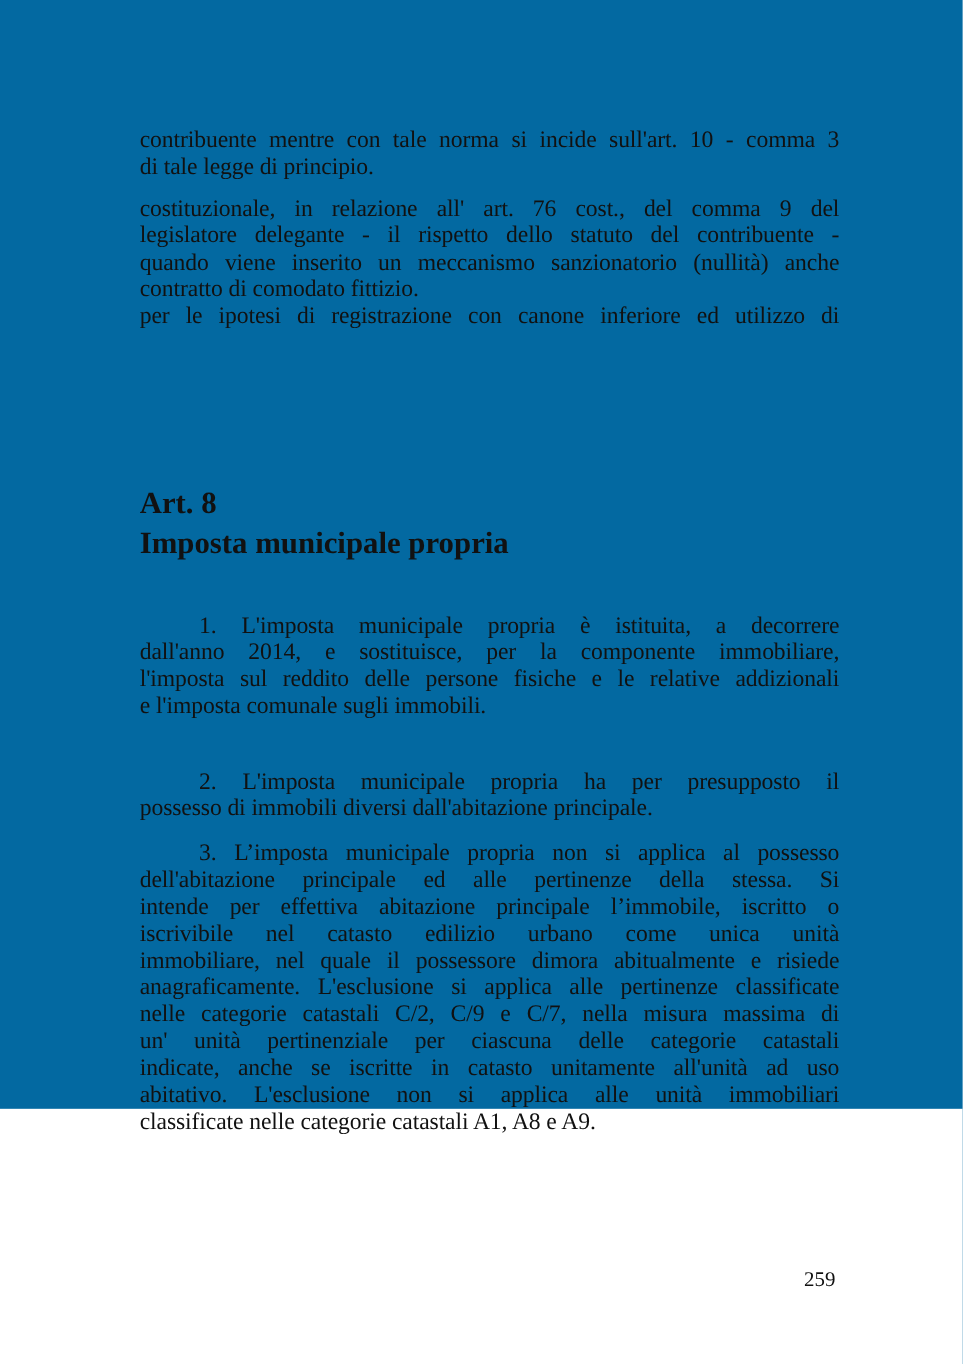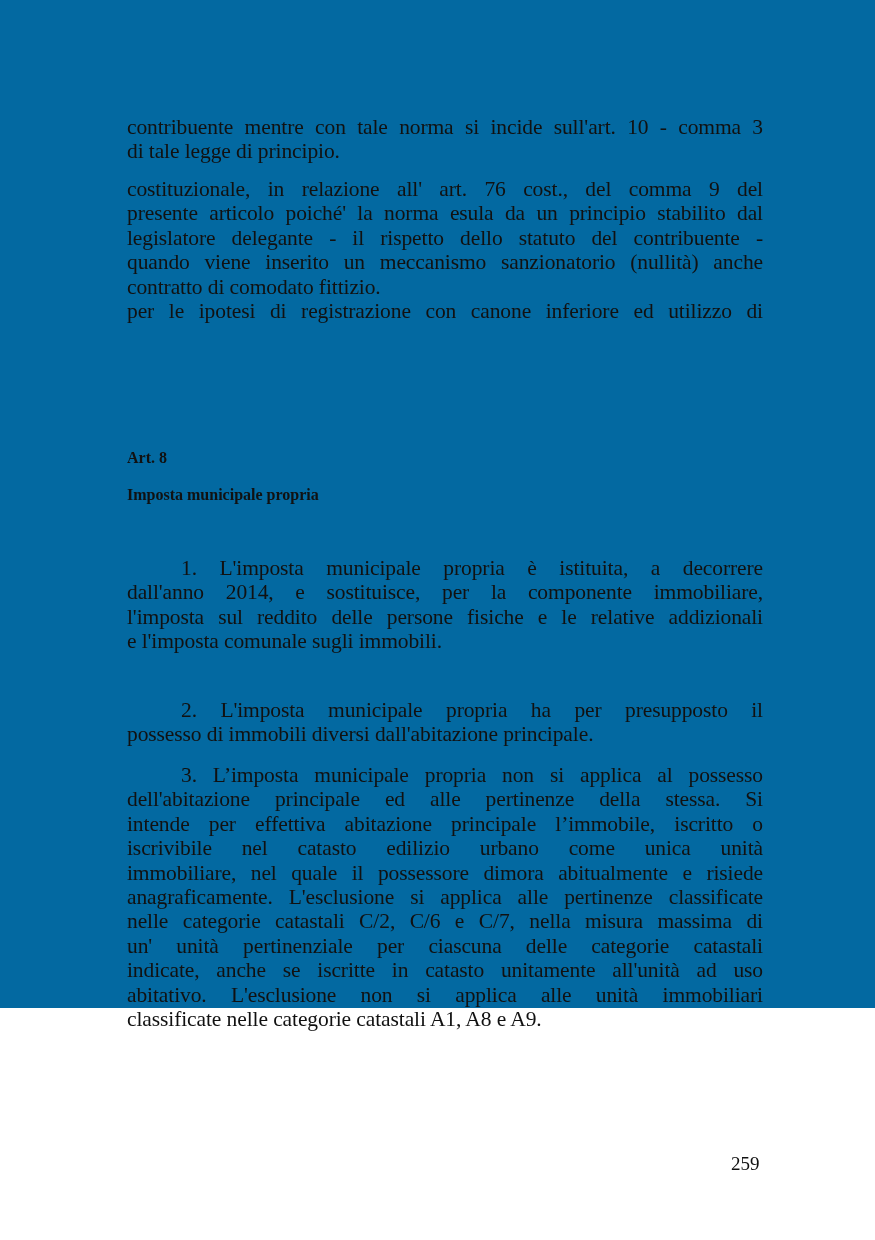--- a/index.html
+++ b/index.html
@@ -43,21 +43,21 @@
     }
     .indent-first {
       text-indent: 20px;
     }
     .indent-para {
       text-indent: 54px;
     }
     .heading {
       position: absolute;
       left: 127px;
-      font-size: 16px;
+      font-size: 28px;
       font-weight: bold;
       line-height: 26px;
       white-space: nowrap;
       font-family: Liberation Serif, serif;
     }
     .page-number {
       position: absolute;
       left: 731px;
       top: 1152px;
       font-size: 19px;
@@ -69,21 +69,20 @@
 
 <div class="page">
 
   <div class="block" style="top:115px;">
     <span class="line">contribuente mentre con tale norma si incide sull'art. 10 - comma 3</span>
     <span class="line last">di tale legge di principio.</span>
   </div>
 
   <div class="block" style="top:177px;">
     <span class="line">costituzionale, in relazione all' art. 76 cost., del comma 9 del</span>
-    <span class="line">presente articolo poiché' la norma esula da un principio stabilito dal</span>
     <span class="line">legislatore delegante - il rispetto dello statuto del contribuente -</span>
     <span class="line">quando viene inserito un meccanismo sanzionatorio (nullità) anche</span>
     <span class="line last">contratto di comodato fittizio.</span>
     <span class="line">per le ipotesi di registrazione con canone inferiore ed utilizzo di</span>
   </div>
 
   <div class="heading" style="top:445px;">Art. 8</div>
   <div class="heading" style="top:482px;">Imposta municipale propria</div>
 
   <div class="block" style="top:556px;">
@@ -98,21 +97,21 @@
     <span class="line last">possesso  di immobili diversi dall'abitazione principale.</span>
   </div>
 
   <div class="block" style="top:763px;">
     <span class="line indent-para">3. L’imposta municipale propria non si applica al possesso</span>
     <span class="line">dell'abitazione principale ed alle pertinenze della stessa. Si</span>
     <span class="line">intende per effettiva abitazione principale l’immobile,  iscritto  o</span>
     <span class="line">iscrivibile nel catasto edilizio urbano come unica unità</span>
     <span class="line">immobiliare, nel quale il possessore dimora  abitualmente  e  risiede</span>
     <span class="line">anagraficamente. L'esclusione si applica alle pertinenze classificate</span>
-    <span class="line">nelle categorie catastali C/2, C/6 e C/7,  nella  misura  massima  di</span>
+    <span class="line">nelle categorie catastali C/2, C/9 e C/7,  nella  misura  massima  di</span>
     <span class="line">un' unità pertinenziale per ciascuna delle categorie  catastali</span>
     <span class="line">indicate, anche se iscritte in catasto unitamente all'unità  ad  uso</span>
     <span class="line">abitativo. L'esclusione non si applica alle unità immobiliari</span>
     <span class="line last">classificate nelle categorie catastali A1, A8 e A9.</span>
   </div>
 
   <div class="page-number">259</div>
 
 </div>
 

